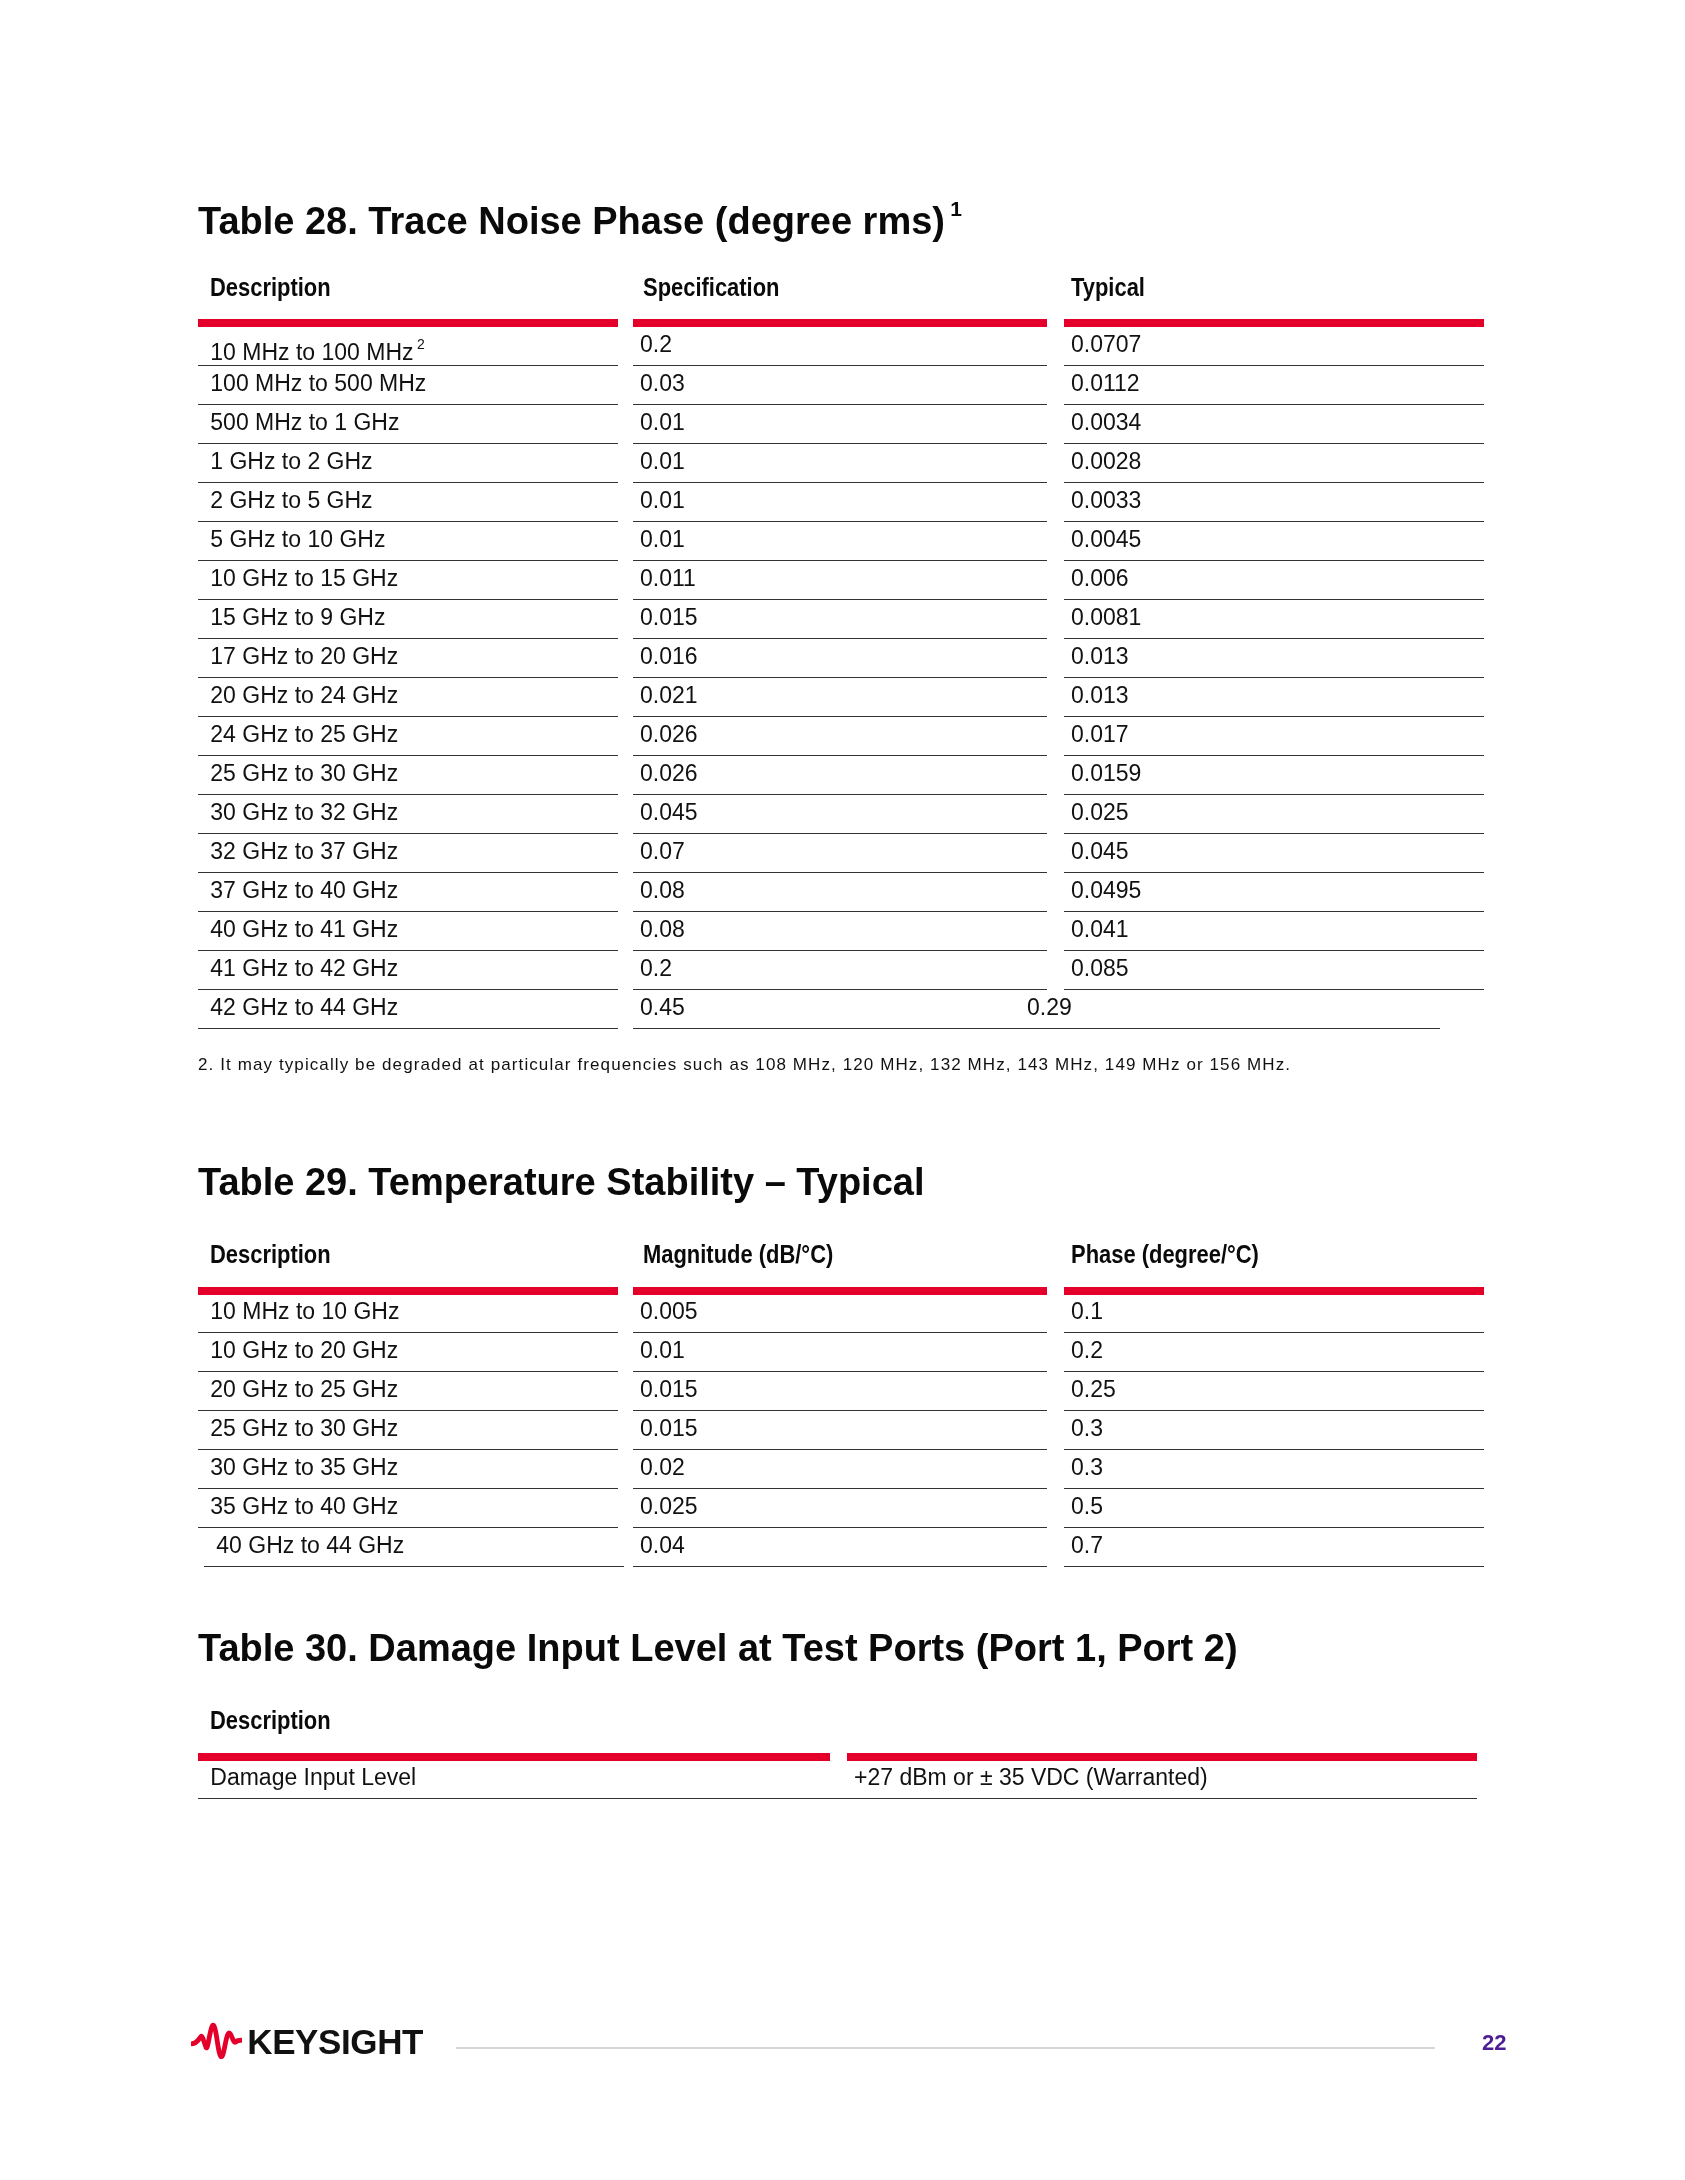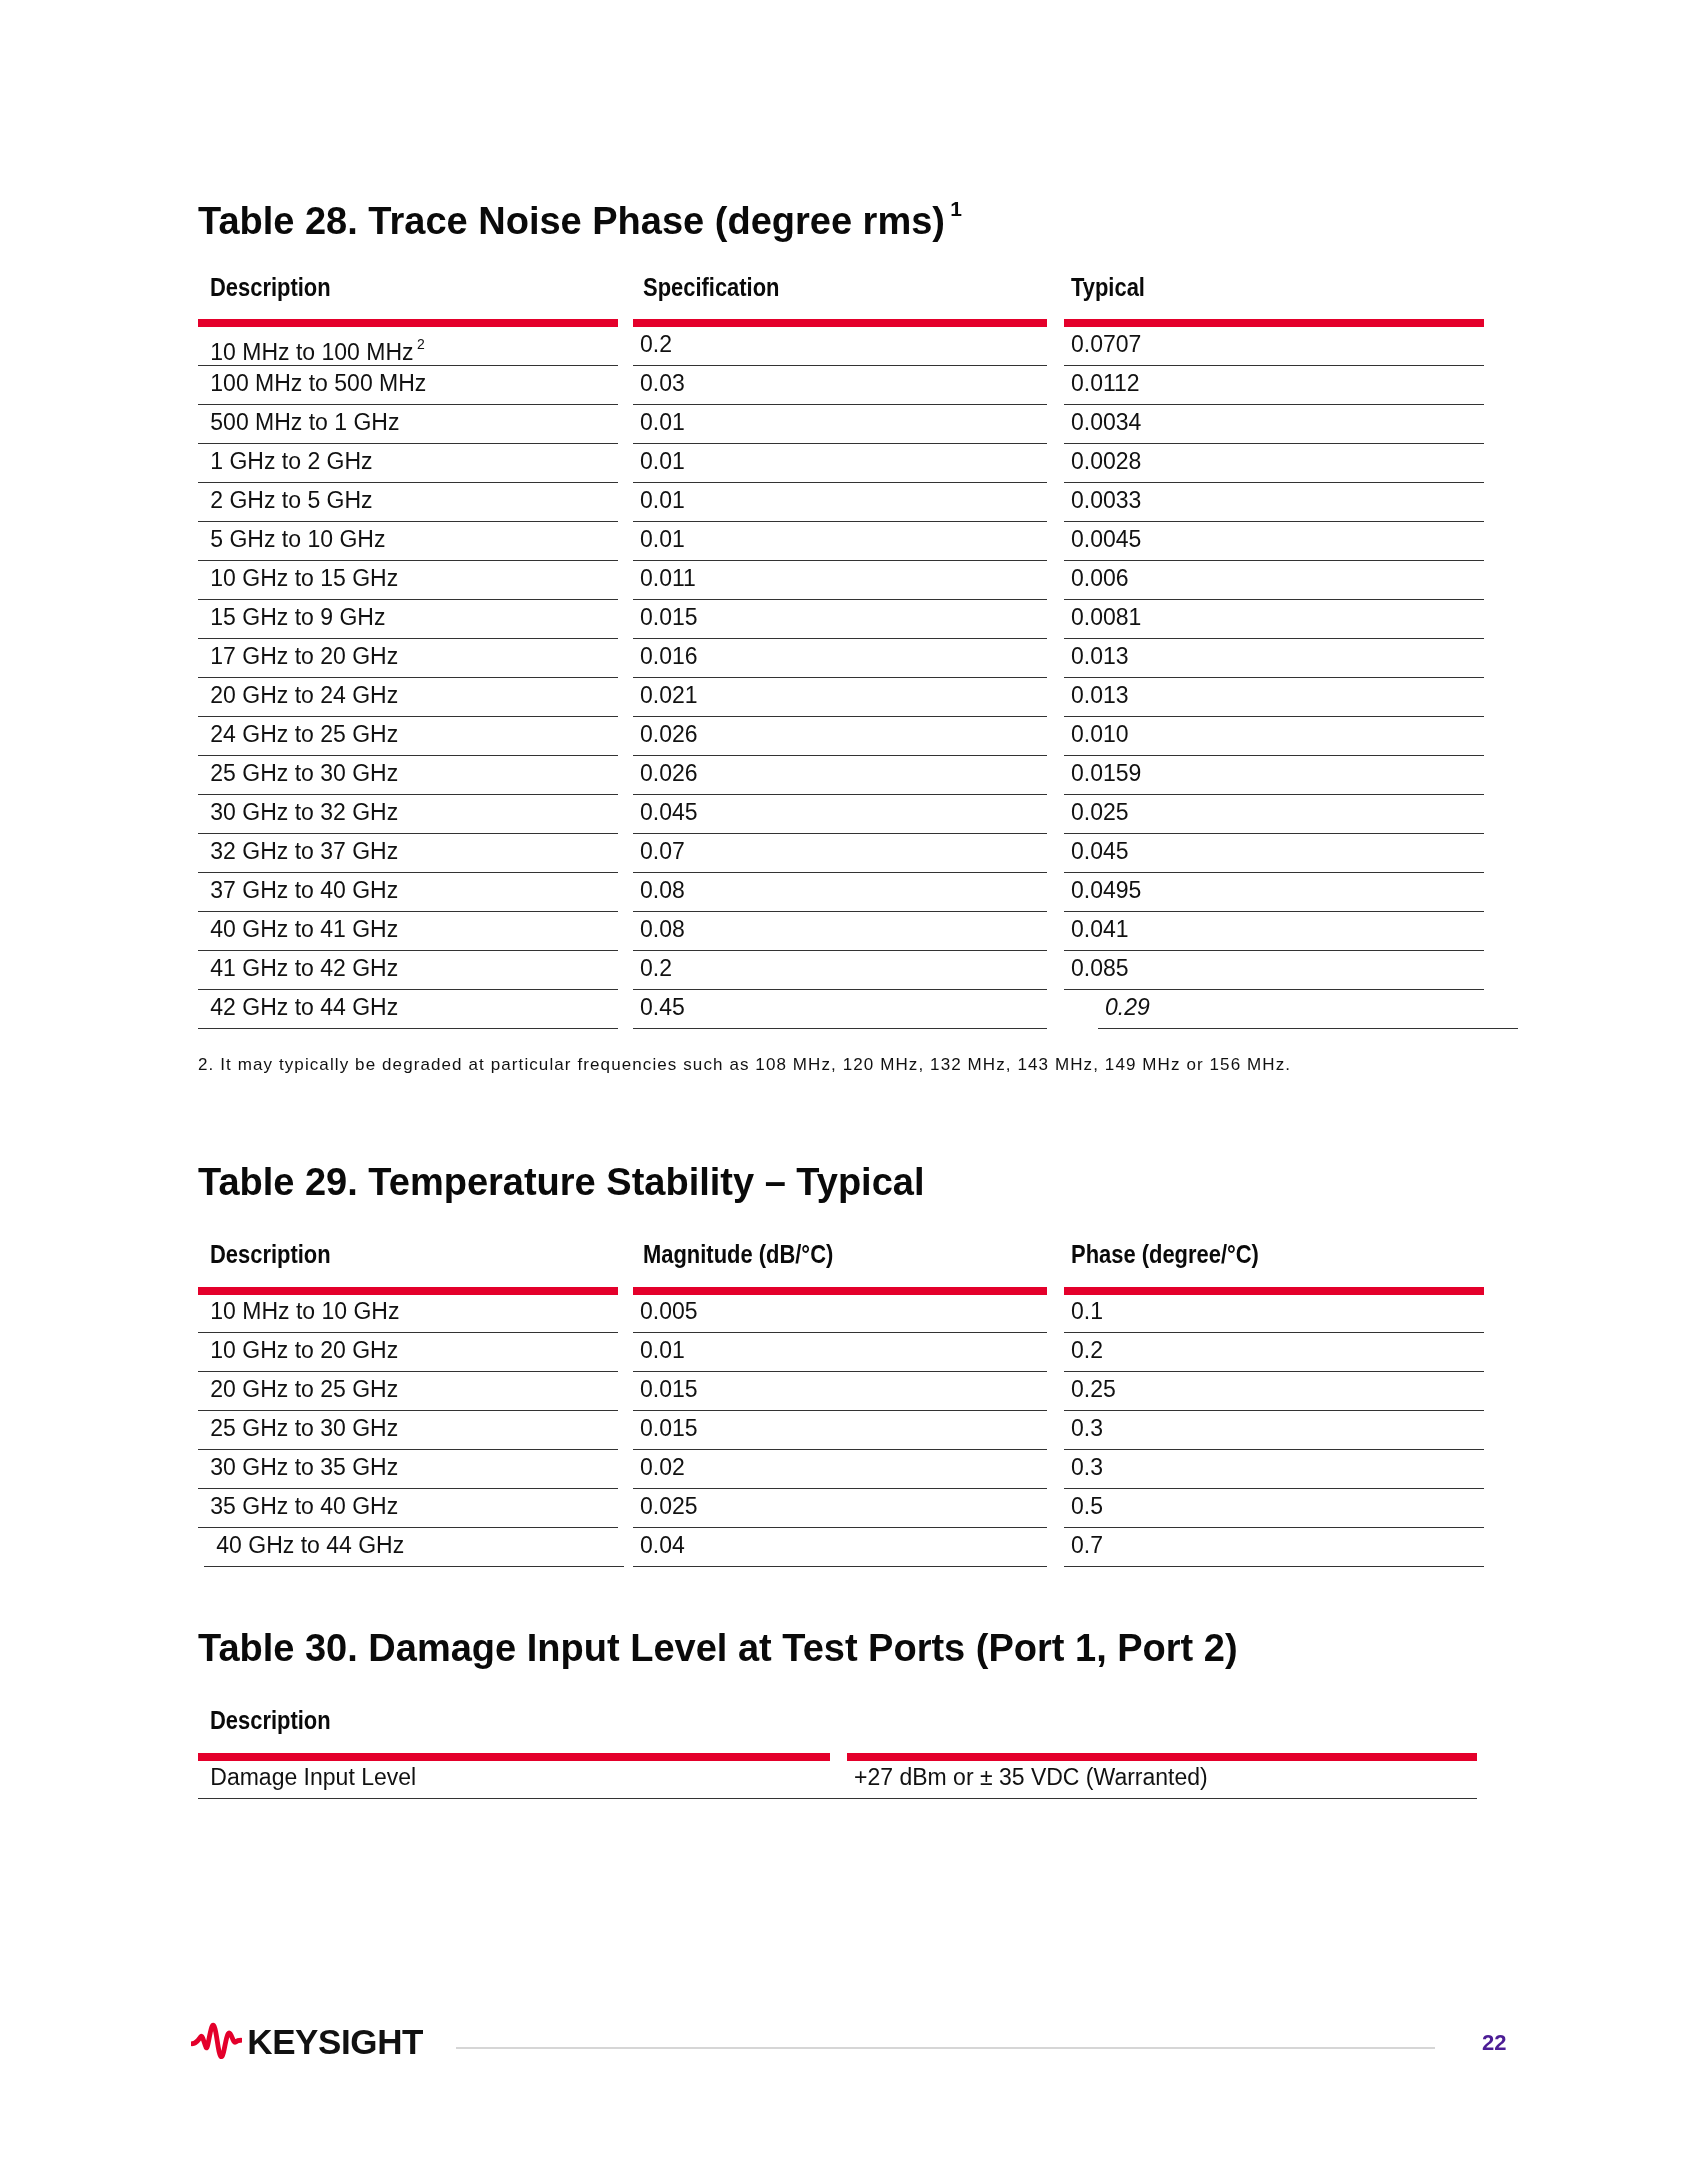--- a/index.html
+++ b/index.html
@@ -89,21 +89,21 @@
         <div class="cell" style="left: 866px; width: 420px;"><span class="txt" style="padding-left: 7px;">0.013</span></div>
       </div>
       <div class="row">
         <div class="cell" style="left: 0px; width: 420px;"><span class="txt" style="padding-left: 12.3px; text-align: center;">20 GHz to 24 GHz</span></div>
         <div class="cell" style="left: 435px; width: 414px;"><span class="txt" style="padding-left: 7px;">0.021</span></div>
         <div class="cell" style="left: 866px; width: 420px;"><span class="txt" style="padding-left: 7px;">0.013</span></div>
       </div>
       <div class="row">
         <div class="cell" style="left: 0px; width: 420px;"><span class="txt" style="padding-left: 12.3px;">24 GHz to 25 GHz</span></div>
         <div class="cell" style="left: 435px; width: 414px;"><span class="txt" style="padding-left: 7px;">0.026</span></div>
-        <div class="cell" style="left: 866px; width: 420px;"><span class="txt" style="padding-left: 7px;">0.010</span></div>
+        <div class="cell" style="left: 866px; width: 420px;"><span class="txt" style="padding-left: 7px;">0.017</span></div>
       </div>
       <div class="row">
         <div class="cell" style="left: 0px; width: 420px;"><span class="txt" style="padding-left: 12.3px;">25 GHz to 30 GHz</span></div>
         <div class="cell" style="left: 435px; width: 414px;"><span class="txt" style="padding-left: 7px;">0.026</span></div>
         <div class="cell" style="left: 866px; width: 420px;"><span class="txt" style="padding-left: 7px;">0.0159</span></div>
       </div>
       <div class="row">
         <div class="cell" style="left: 0px; width: 420px;"><span class="txt" style="padding-left: 12.3px;">30 GHz to 32 GHz</span></div>
         <div class="cell" style="left: 435px; width: 414px;"><span class="txt" style="padding-left: 7px;">0.045</span></div>
         <div class="cell" style="left: 866px; width: 420px;"><span class="txt" style="padding-left: 7px;">0.025</span></div>
@@ -124,21 +124,21 @@
         <div class="cell" style="left: 866px; width: 420px;"><span class="txt" style="padding-left: 7px;">0.041</span></div>
       </div>
       <div class="row">
         <div class="cell" style="left: 0px; width: 420px;"><span class="txt" style="padding-left: 12.3px;">41 GHz to 42 GHz</span></div>
         <div class="cell" style="left: 435px; width: 414px;"><span class="txt" style="padding-left: 7px;">0.2</span></div>
         <div class="cell" style="left: 866px; width: 420px;"><span class="txt" style="padding-left: 7px;">0.085</span></div>
       </div>
       <div class="row">
         <div class="cell" style="left: 0px; width: 420px;"><span class="txt" style="padding-left: 12.3px;">42 GHz to 44 GHz</span></div>
         <div class="cell" style="left: 435px; width: 414px;"><span class="txt" style="padding-left: 7px;">0.45</span></div>
-        <div class="cell" style="left: 900px; width: 420px; font-style: italic;"><span class="txt" style="padding-left: 7px;">0.29</span></div>
+        <div class="cell" style="left: 822px; width: 420px;"><span class="txt" style="padding-left: 7px;">0.29</span></div>
       </div>
     </div>
 </div>
 
 <div class="footnotes">
   <div>2. It may typically be degraded at particular frequencies such as 108 MHz, 120 MHz, 132 MHz, 143 MHz, 149 MHz or 156 MHz.</div>
 </div>
 
 <div class="title" style="top:1161px;">Table 29. Temperature Stability – Typical</div>
 

